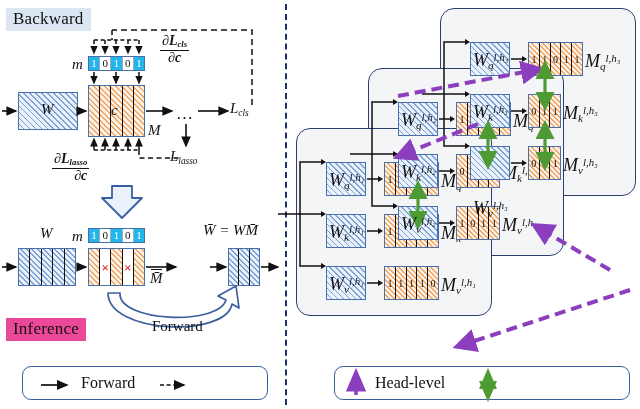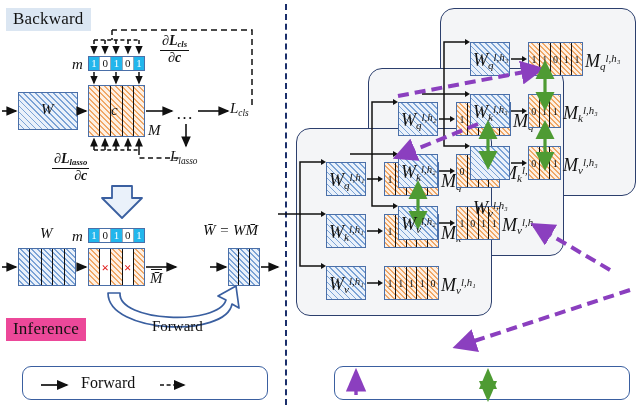--- a/index.html
+++ b/index.html
@@ -443,20 +443,21 @@
 
 <div class="legend" id="legend-right" style="left:334px;top:366px;width:296px;height:34px;">
   <svg style="left:16px;top:6px;width:14px;height:24px;">
     <defs>
         <marker id="pmk" markerWidth="7" markerHeight="7" refX="4" refY="3" orient="auto">
       <path d="M0,0 L7,3 L0,6 z" fill="#8b3fbf"></path>
         </marker>
       </defs>
     <line x1="5" y1="22" x2="5" y2="5" stroke="#8b3fbf" stroke-width="3.4" stroke-dasharray="6,3.4" marker-end="url(#pmk)"></line>
   </svg>
+  <span class="t" style="position:absolute;left:40px;top:7px;">Head-level</span>
   <svg style="left:148px;top:6px;width:14px;height:24px;">
     <defs>
       <marker id="gmk" markerWidth="7" markerHeight="7" refX="4" refY="3" orient="auto">
         <path d="M0,0 L7,3 L0,6 z" fill="#4e9b33"></path>
         </marker>
       <marker id="gmk2" markerWidth="7" markerHeight="7" refX="3" refY="3" orient="auto">
         <path d="M7,0 L0,3 L7,6 z" fill="#4e9b33"></path>
         </marker>
     </defs>
     <line x1="5" y1="20" x2="5" y2="4" stroke="#4e9b33" stroke-width="3" marker-end="url(#gmk)" marker-start="url(#gmk2)"></line>

